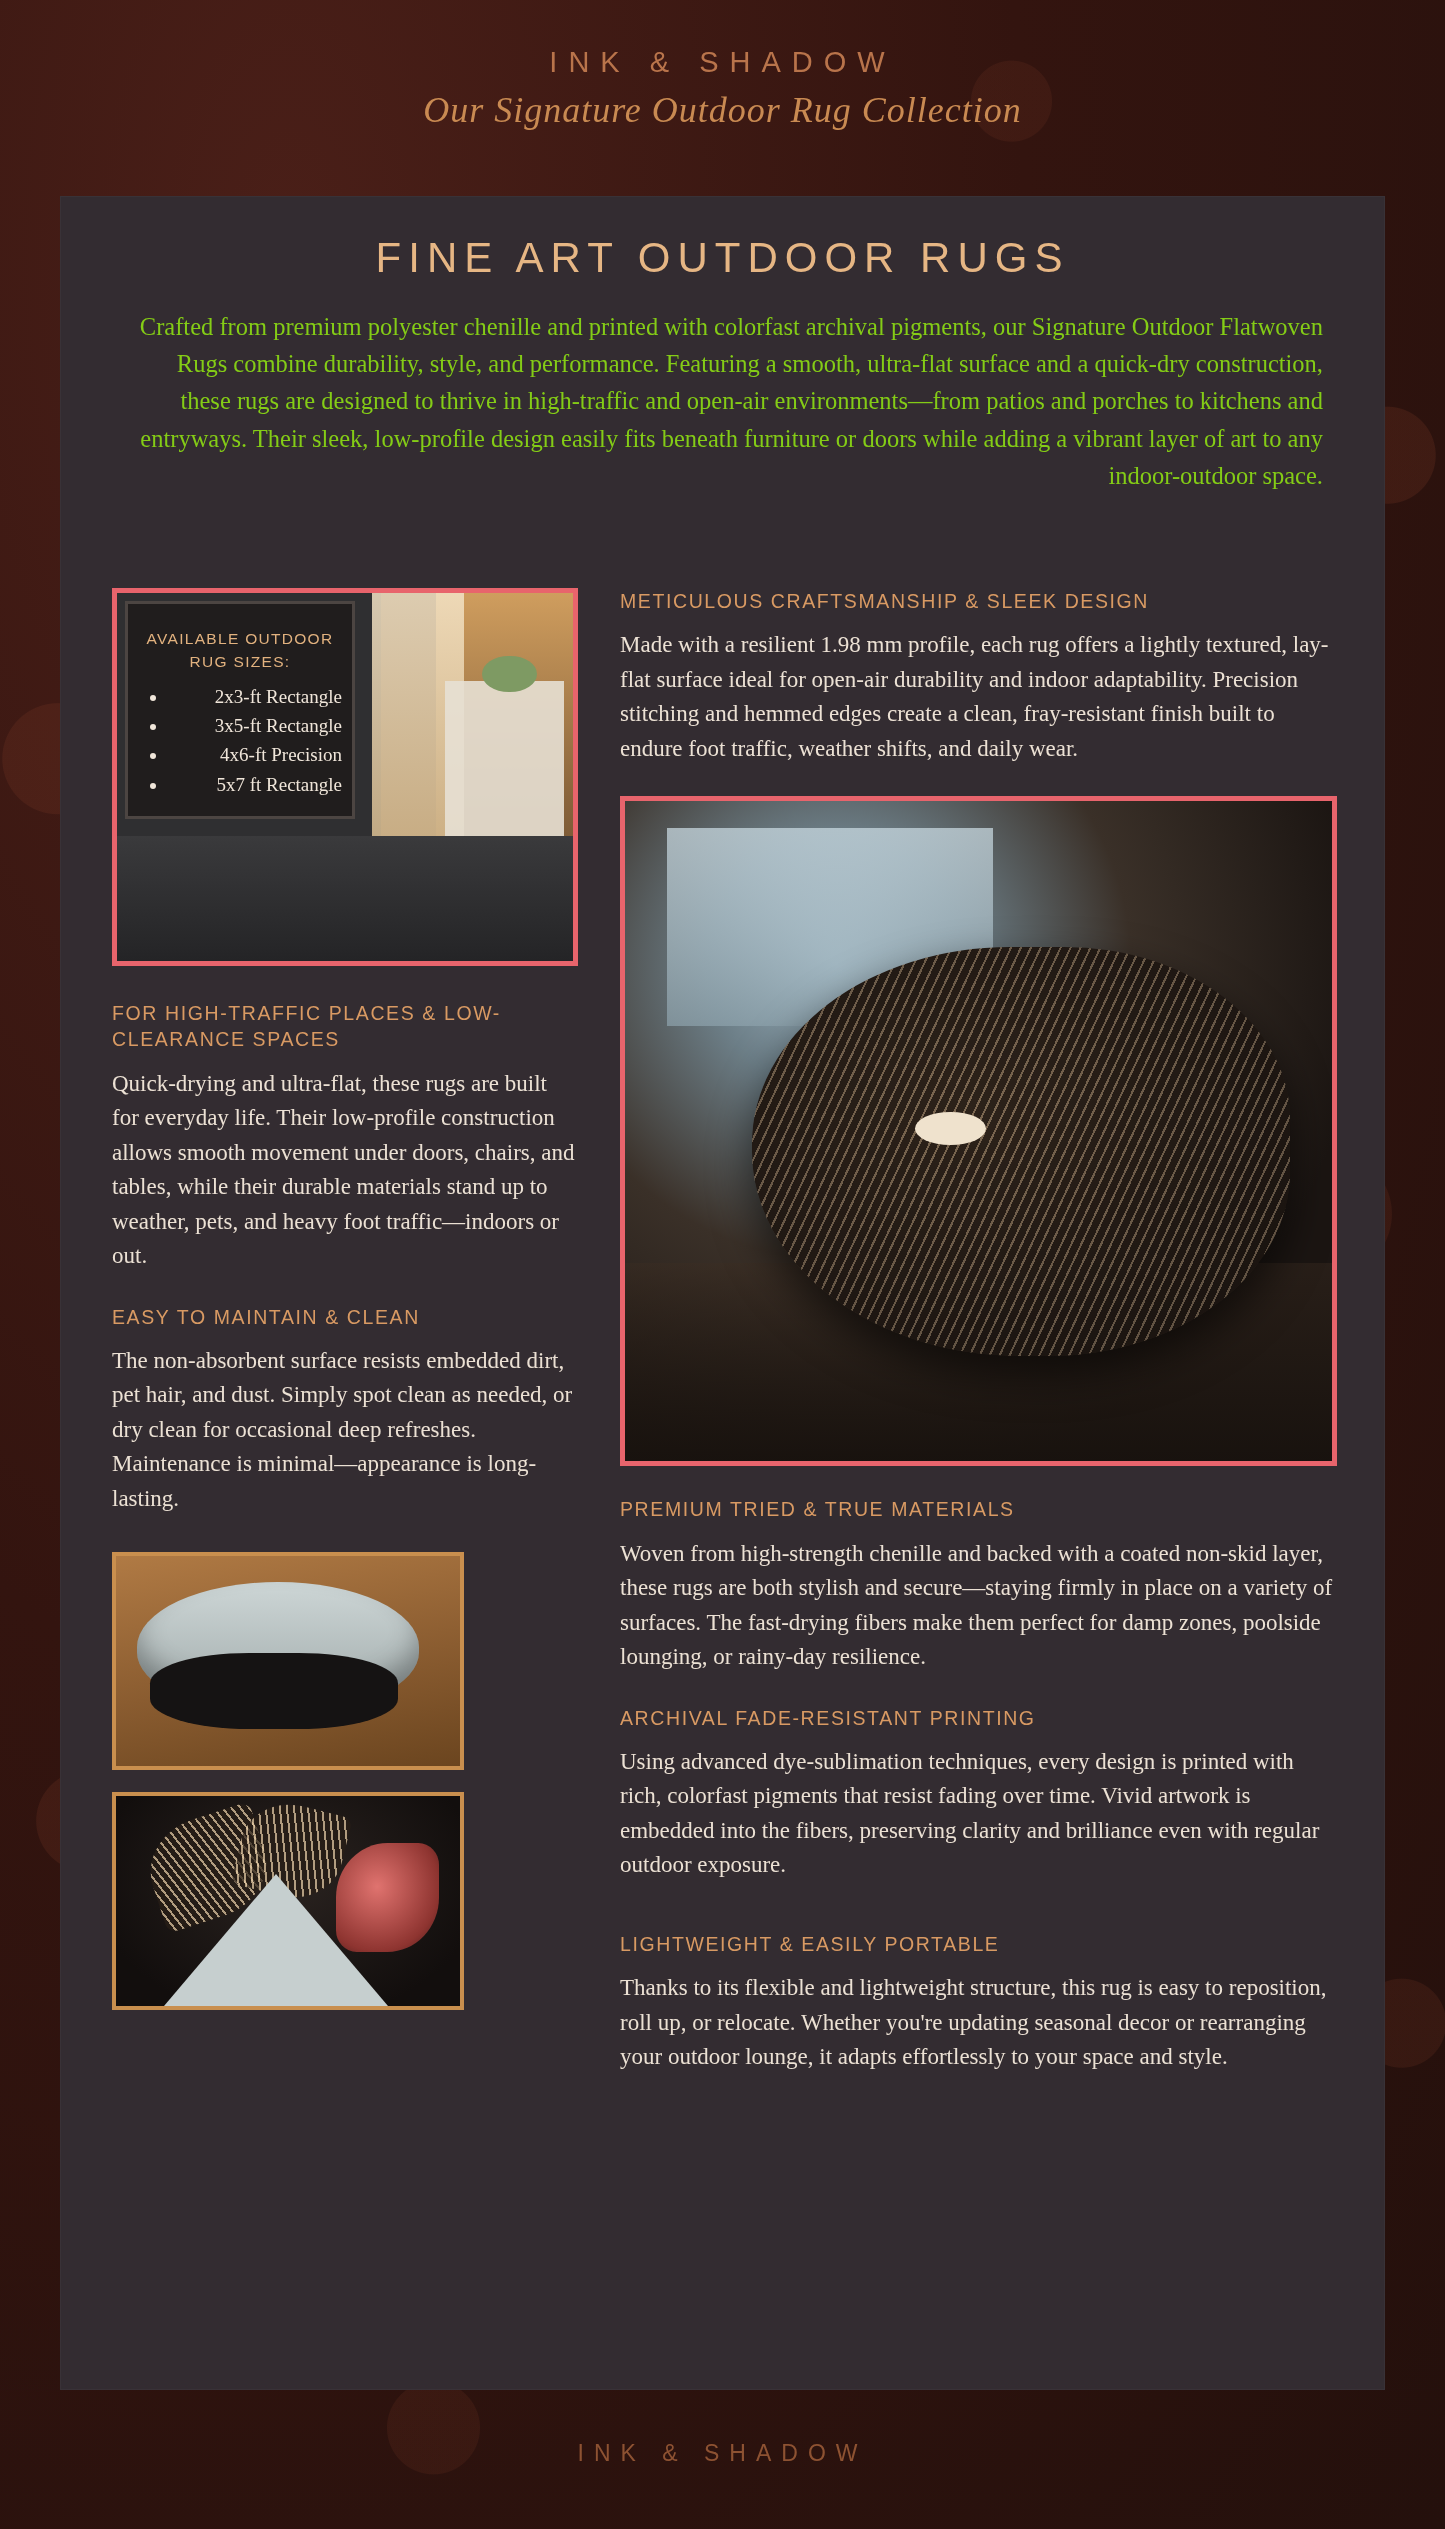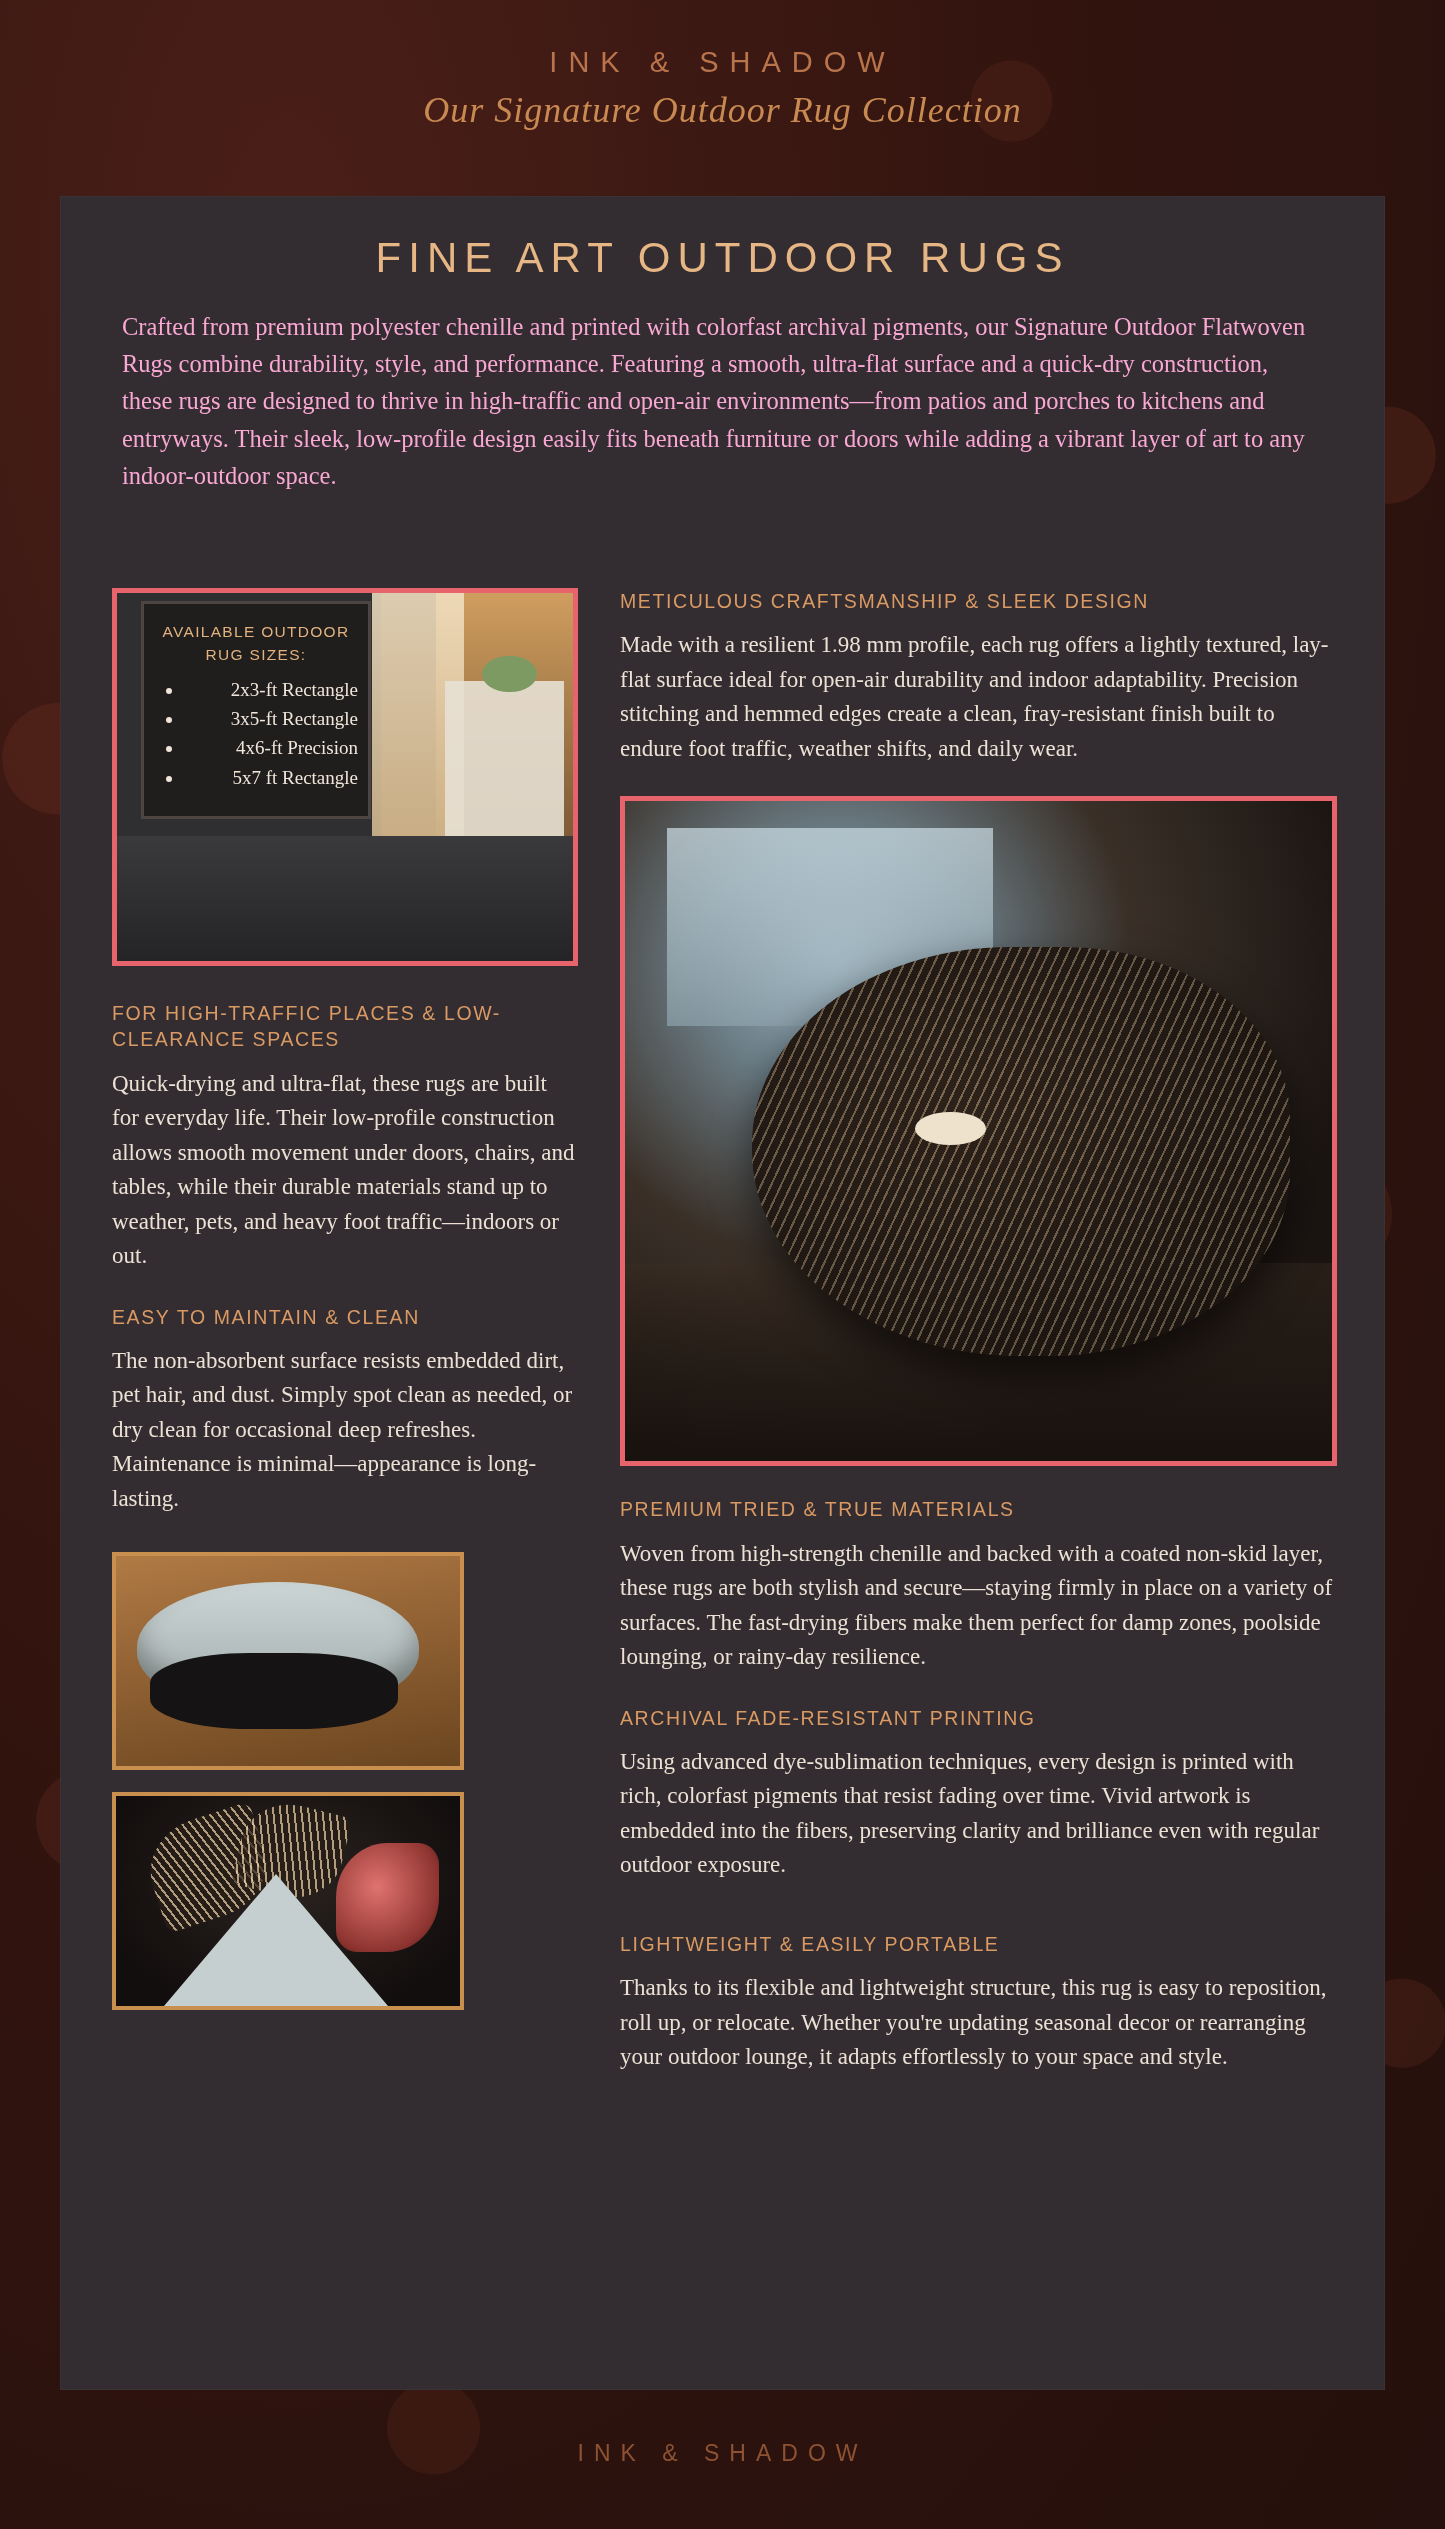--- a/index.html
+++ b/index.html
@@ -81,24 +81,24 @@
     font-family: "Liberation Sans", sans-serif;
     font-size: 42px;
     letter-spacing: 7px;
     color: #e6b684;
     margin: 38px 0 8px 0;
     font-weight: 400;
   }
 
   .intro {
     margin: 26px 62px 0 62px;
-    text-align: left;
+    text-align: right;
     font-size: 24.5px;
     line-height: 1.52;
-    color: #f9a8d4;
+    color: #84cc16;
   }
 
   
   .cols {
     position: absolute;
     top: 392px;
     left: 52px;
     width: 1225px;
   }
   .col-left {
@@ -178,27 +178,27 @@
     background: #7e9a63;
   }
   .img-entry .rug {
     position: absolute;
     left: 0; bottom: 0;
     width: 100%; height: 34%;
     background: linear-gradient(180deg, #3a3a3c, #242426);
   }
   .sizes-card {
     position: absolute;
-    left: 24px;
+    left: 8px;
     top: 8px;
     width: 230px;
     height: 218px;
     background: rgba(26,22,22,0.72);
     border: 3px solid #4c4542;
-    padding: 16px 10px 10px 10px;
+    padding: 23px 10px 10px 10px;
     box-sizing: border-box;
     text-align: center;
   }
   .sizes-card .hdr {
     font-family: "Liberation Sans", sans-serif;
     font-size: 15.5px;
     letter-spacing: 1.3px;
     color: #e2b27f;
     line-height: 1.5;
     margin-bottom: 8px;

